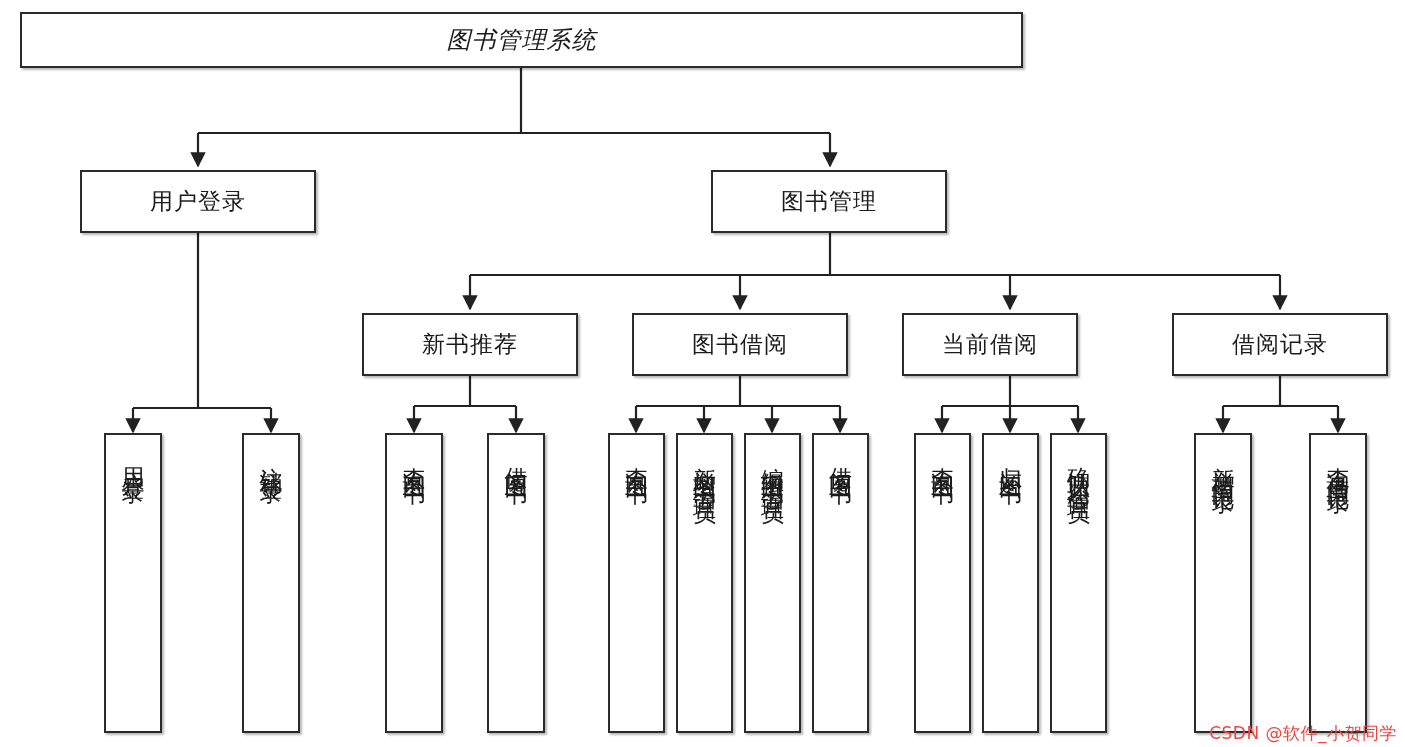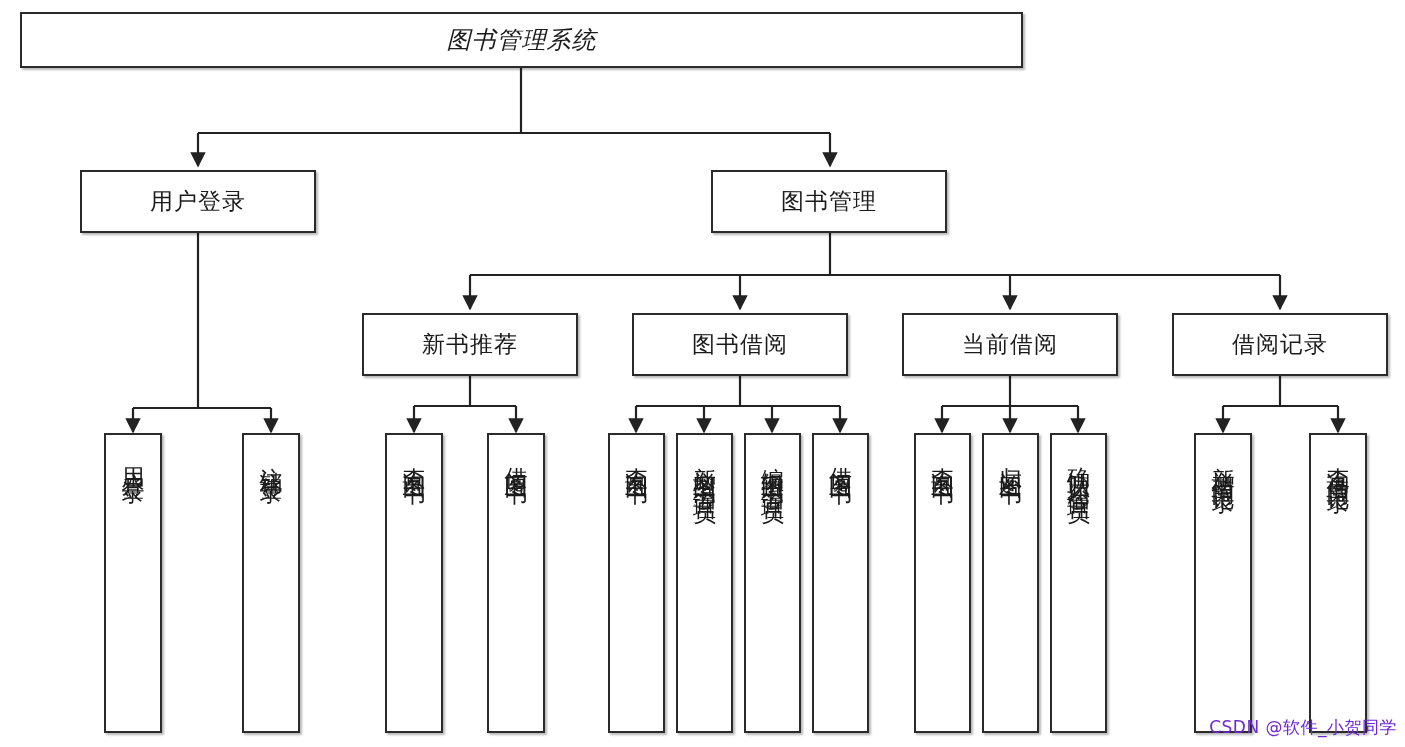--- a/index.html
+++ b/index.html
@@ -67,23 +67,23 @@
     line-height: 1;
     white-space: normal;
     max-height: 260px;
   }
   .node.vert.tall .node-label {
     max-height: 275px;
   }
   .watermark {
     position: absolute;
     right: 8px;
-    bottom: 8px;
+    bottom: 2px;
     font-size: 17px;
-    color: #6d28d9;
+    color: #ef4444;
     letter-spacing: 0.5px;
     z-index: 5;
     white-space: nowrap;
   }
 </style>
 </head>
 <body>
 
 <div id="diagram-canvas">
 
@@ -150,21 +150,21 @@
   </div>
 
   <div class="node horiz" style="left:362px; top:313px; width:216px; height:63px;">
     <span class="node-label">新书推荐</span>
   </div>
 
   <div class="node horiz" style="left:632px; top:313px; width:216px; height:63px;">
     <span class="node-label">图书借阅</span>
   </div>
 
-  <div class="node horiz" style="left:902px; top:313px; width:216px; height:63px;">
+  <div class="node horiz" style="left:902px; top:313px; width:176px; height:63px;">
     <span class="node-label">当前借阅</span>
   </div>
 
   <div class="node horiz" style="left:1172px; top:313px; width:216px; height:63px;justify-content:center;">
     <span class="node-label">借阅记录</span>
   </div>
 
   <div class="node vert" style="left:104px; top:433px; width:58px; height:300px;">
     <span class="node-label">用户登录</span>
   </div>

